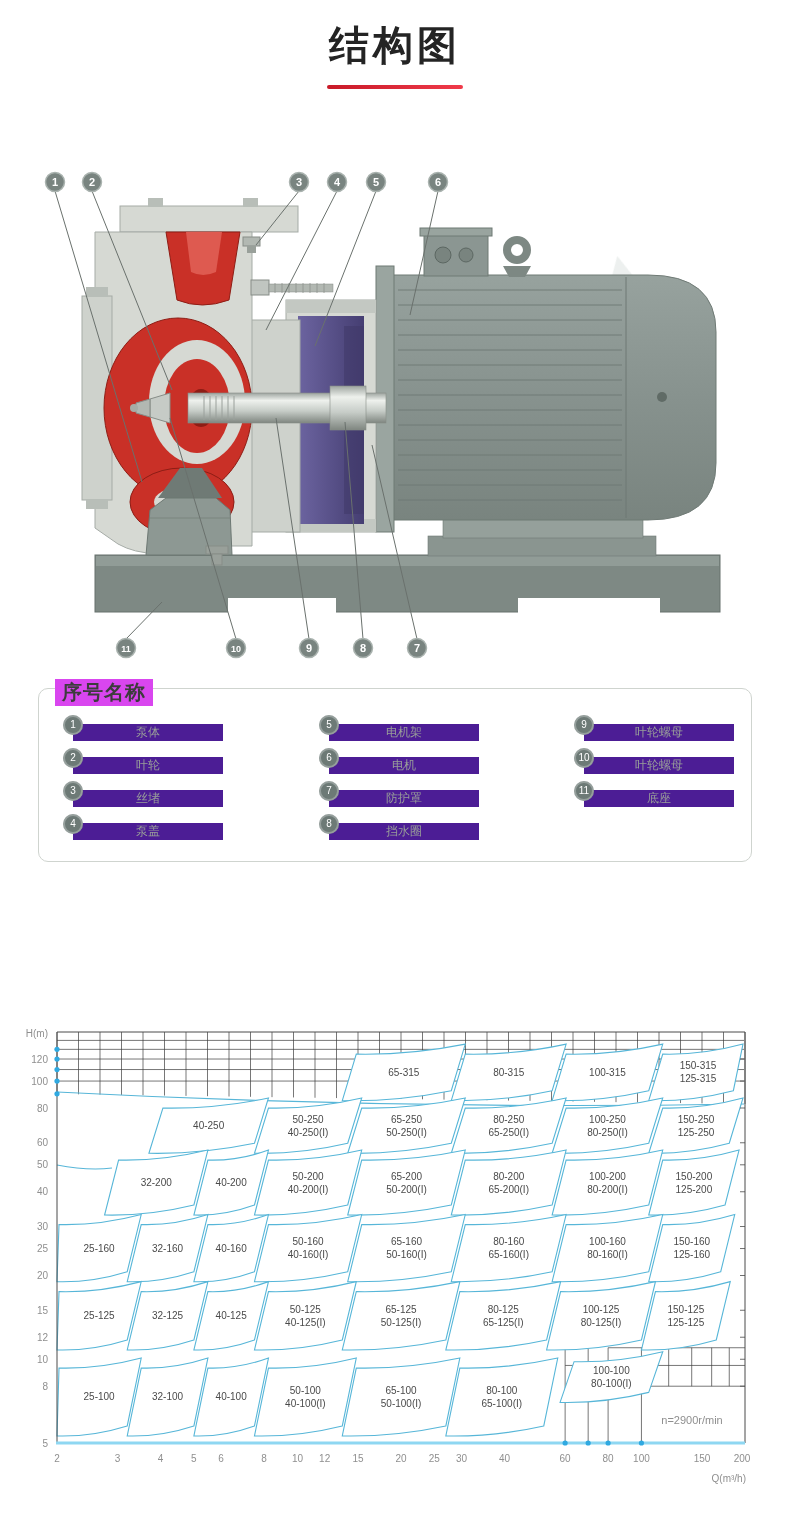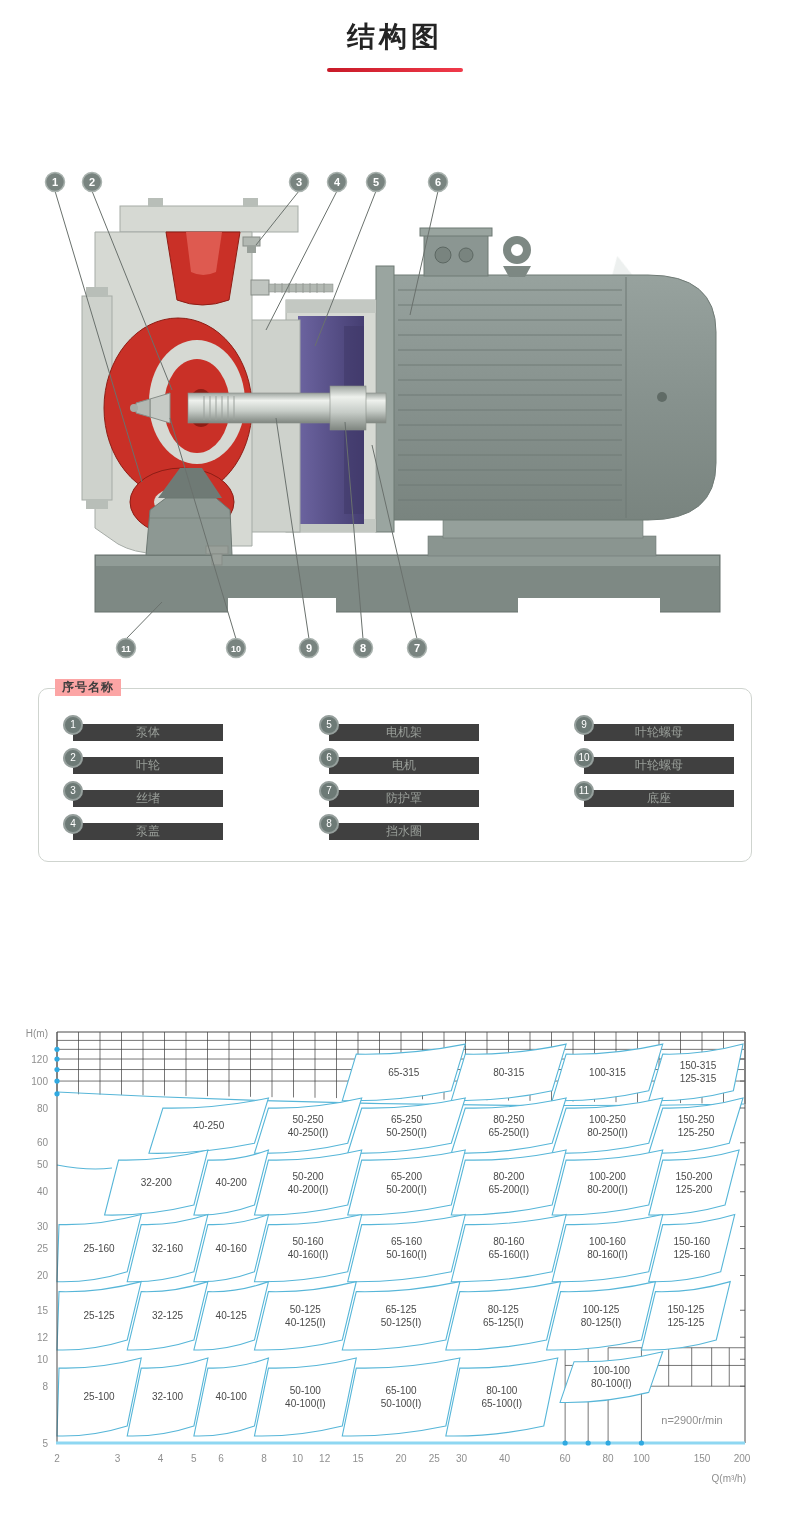--- a/index.html
+++ b/index.html
@@ -1,30 +1,30 @@
 <!DOCTYPE html>
 <html><head>
 <meta charset="utf-8">
 <style>
   html,body{margin:0;padding:0;background:#fff;}
   #page{position:relative;width:790px;height:1520px;background:#ffffff;overflow:hidden;
         font-family:"Liberation Sans","DejaVu Sans",sans-serif;}
   .sec-title{position:absolute;left:0;width:790px;text-align:center;}
-  .sec-title .t{font-size:28px;font-weight:700;color:#242424;letter-spacing:4px;}
+  .sec-title .t{font-size:40px;font-weight:700;color:#242424;letter-spacing:4px;}
   .sec-title .ul{width:136px;height:4px;margin:12px auto 0 auto;border-radius:2px;
                  background:linear-gradient(90deg,#c81a28,#f03a4a);}
   #legend-box{position:absolute;left:38px;top:688px;width:712px;height:172px;
               border:1px solid #cfd4cf;border-radius:10px;}
-  #legend-title{position:absolute;top:-10px;left:16px;background:#fca5a5;padding:0 7px;
-                font-size:12px;font-weight:700;color:#3c3c3c;letter-spacing:1px;}
+  #legend-title{position:absolute;top:-10px;left:16px;background:#d946ef;padding:0 7px;
+                font-size:20px;font-weight:700;color:#3c3c3c;letter-spacing:1px;}
   .lg-item{position:absolute;width:175px;height:30px;}
   .lg-badge{position:absolute;left:0;top:0;width:20px;height:20px;border-radius:50%;
             background:#6d7a76;box-shadow:inset 0 0 0 2px rgba(255,255,255,.28);
             color:#fff;font-size:10px;line-height:20px;text-align:center;z-index:2;}
-  .lg-bar{position:absolute;left:10px;top:9px;width:150px;height:17px;background:#404040;
+  .lg-bar{position:absolute;left:10px;top:9px;width:150px;height:17px;background:#4c1d95;
           color:#999e99;font-size:12px;line-height:17px;text-align:center;}
   svg text{font-family:"Liberation Sans","DejaVu Sans",sans-serif;}
 </style>
 </head>
 <body>
 
 <div id="page">
 
   <div class="sec-title" style="top:18px">
     <div class="t">结构图</div>

